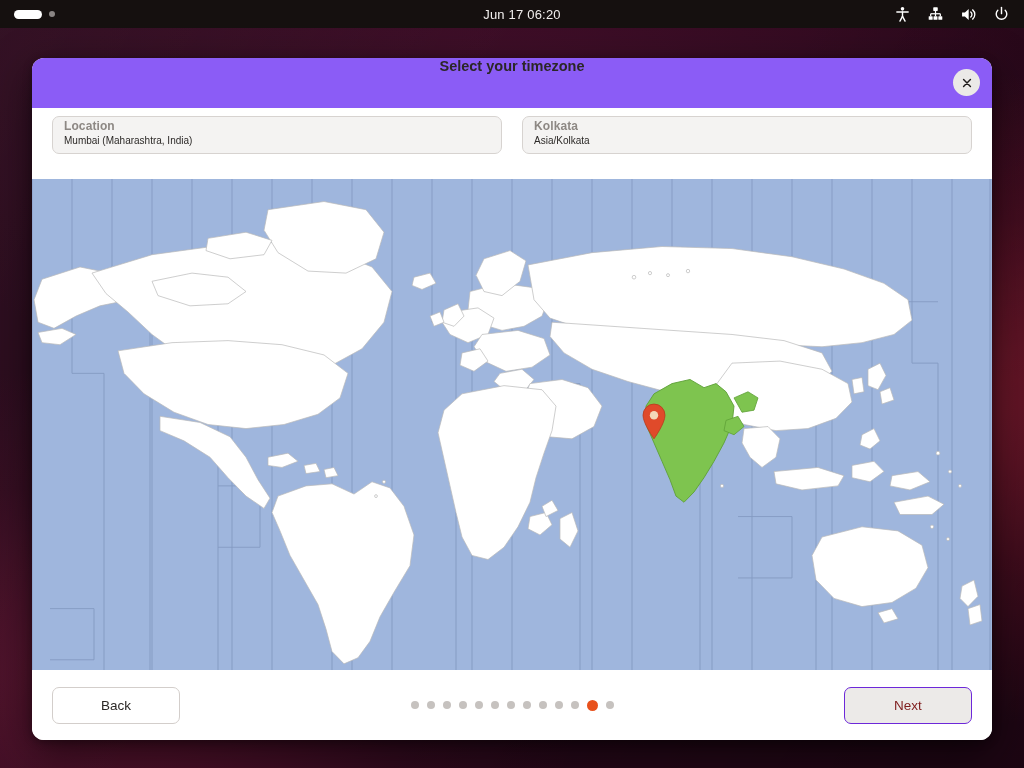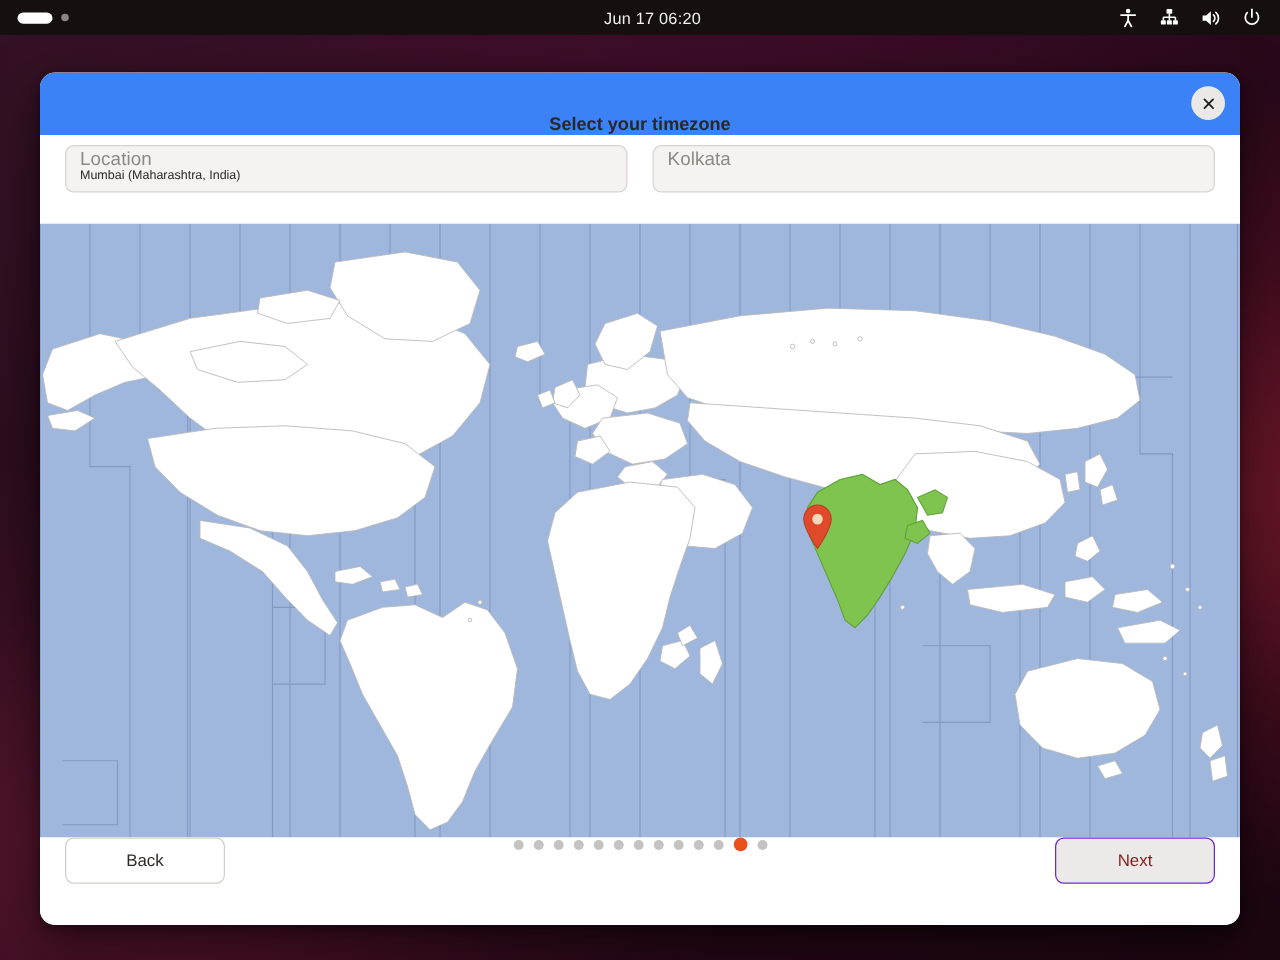--- a/index.html
+++ b/index.html
@@ -79,23 +79,23 @@
     flex-direction: column;
     z-index: 30;
   }
 
   
   #dialog-header {
     height: 50px;
     flex: 0 0 50px;
     position: relative;
     display: flex;
-    align-items: flex-end;
+    align-items: flex-start;
     justify-content: center;
-    background: #3b82f6;
+    background: #8b5cf6;
   }
   #dialog-title {
     font-size: 14.5px;
     font-weight: bold;
     color: #2b2726;
   }
   #close-button {
     position: absolute;
     right: 12px; top: 11px;
     width: 27px; height: 27px;
@@ -124,23 +124,24 @@
     background: #f4f3f2;
     border: 1px solid #d7d3d0;
     border-radius: 7px;
     display: flex;
     align-items: flex-end;
     padding: 0 11px 5px 11px;
   }
   .field-label {
     position: absolute;
     left: 11px; top: 2px;
-    font-size: 15px;
+    font-size: 12px;
     color: #8d8884;
     letter-spacing: 0.1px;
+    font-weight: bold;
   }
   .field-value {
     font-size: 10px;
     color: #2c2927;
     line-height: 15px;
     background: transparent;
     border: none;
     outline: none;
     width: 100%;
     padding: 0;
@@ -154,20 +155,21 @@
     background: #9fb6dd;
     overflow: hidden;
   }
   #map-svg { display: block; width: 100%; height: 100%; }
 
   
   #dialog-footer {
     flex: 0 0 70px;
     background: #ffffff;
     display: flex;
+    align-items: center;
     padding: 0 20px;
     position: relative;
   }
   .nav-btn {
     width: 128px; height: 37px;
     border-radius: 7px;
     font-size: 13.5px;
     font-family: "Liberation Sans", sans-serif;
     cursor: pointer;
   }
@@ -271,20 +273,21 @@
 
     <div id="fields-row">
 
       <div class="field">
         <span class="field-label">Location</span>
         <input class="field-value" type="text" value="Mumbai (Maharashtra, India)" style="">
       </div>
 
       <div class="field">
         <span class="field-label">Kolkata</span>
+        <input class="field-value" type="text" value="Asia/Kolkata" style="">
       </div>
 
     </div>
 
     <div id="map-area">
       <svg id="map-svg" viewBox="0 0 960 480" preserveAspectRatio="none">
 
         <rect x="0" y="0" width="960" height="480" fill="#9fb6dd"></rect>
 
         <g stroke="#7f95bd" stroke-width="0.9" fill="none" opacity="0.85">

